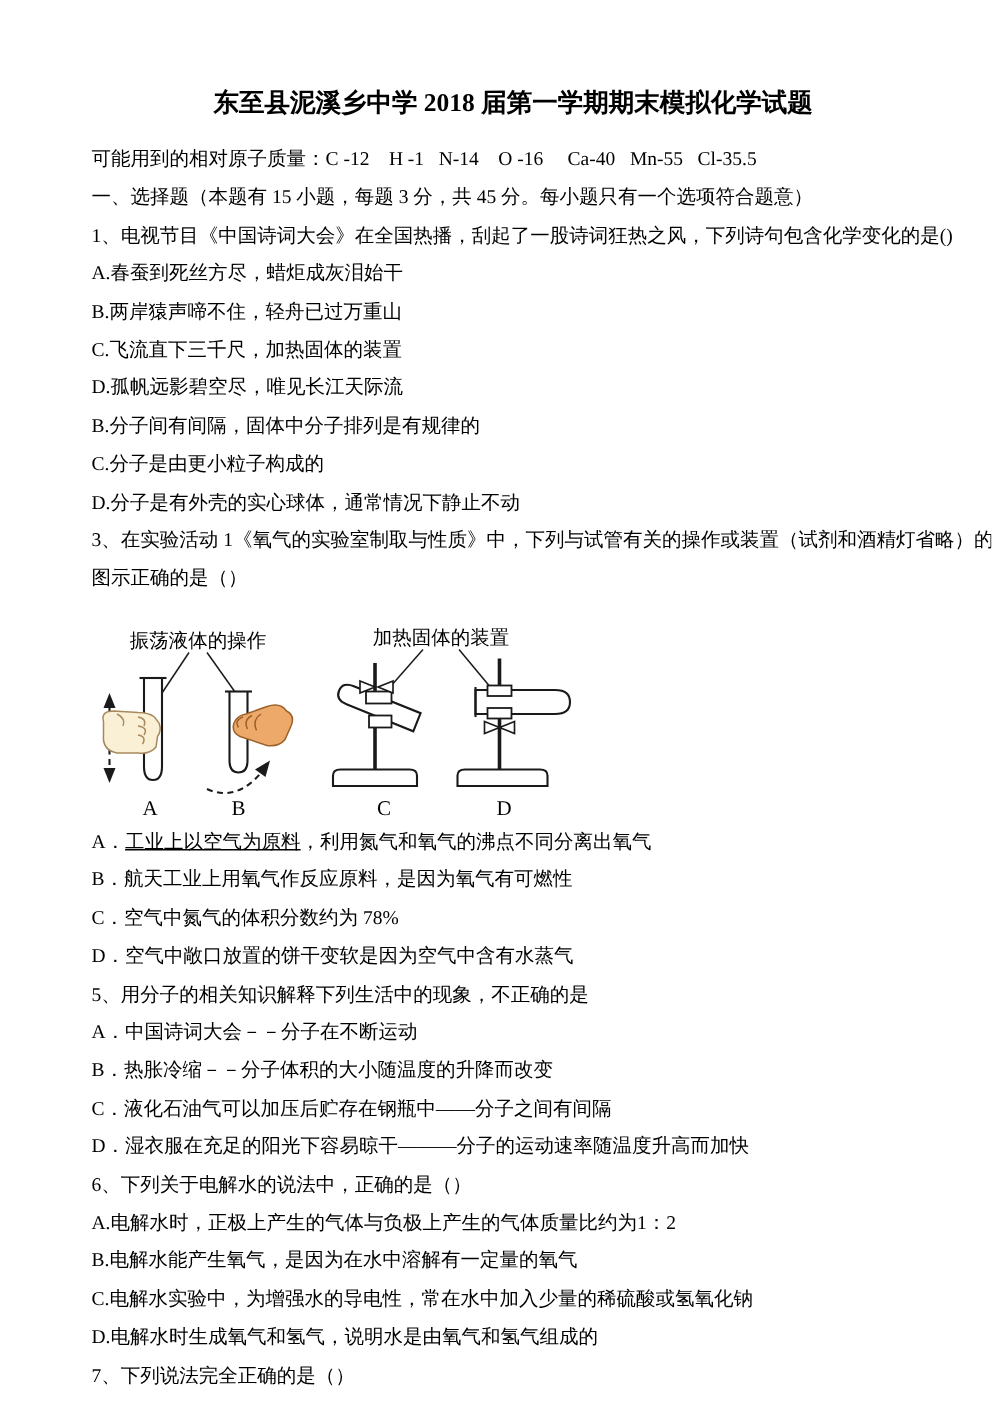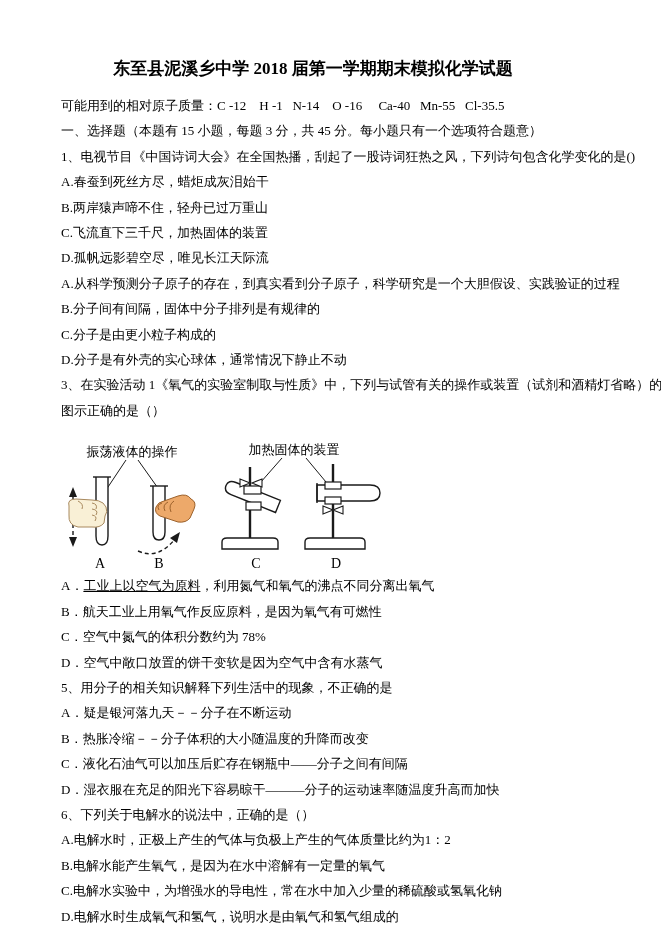--- a/index.html
+++ b/index.html
@@ -5,21 +5,21 @@
   html,body { margin:0; padding:0; background:#ffffff; }
   .page {
     position:relative; width:661px; height:935px; background:#ffffff;
     overflow:hidden;
     font-family:"Liberation Serif","DejaVu Serif",serif;
     color:#000;
   }
   .title {
     position:absolute; top:57px; left:0; width:626px;
     text-align:center; font-size:17px; font-weight:bold;
-    white-space:pre; margin:0;
+    white-space:pre; margin:0;padding-left:29px;
   }
   .doc {
     position:absolute; left:57px; top:91px; width:575px;
     font-size:13px; line-height:21.4px;
   }
   .doc p { margin:4px; white-space:pre; }
   .u { text-decoration:underline; }
   .fig { height:132px; margin:18px 0 2px -17px; position:relative; }
   svg text { font-family:"Liberation Serif","DejaVu Serif",serif; }
   .fig-caption { font-size:13px; }
@@ -35,21 +35,20 @@
   <div class="doc">
     <p>可能用到的相对原子质量：C -12    H -1   N-14    O -16     Ca-40   Mn-55   Cl-35.5</p>
     <p>一、选择题（本题有 15 小题，每题 3 分，共 45 分。每小题只有一个选项符合题意）</p>
 
     <p>1、电视节目《中国诗词大会》在全国热播，刮起了一股诗词狂热之风，下列诗句包含化学变化的是()</p>
     <p>A.春蚕到死丝方尽，蜡炬成灰泪始干</p>
     <p>B.两岸猿声啼不住，轻舟已过万重山</p>
     <p>C.飞流直下三千尺，加热固体的装置</p>
     <p>D.孤帆远影碧空尽，唯见长江天际流</p>
 
-    <p>A.从科学预测分子原子的存在，到真实看到分子原子，科学研究是一个大胆假设、实践验证的过程</p>
     <p>B.分子间有间隔，固体中分子排列是有规律的</p>
     <p>C.分子是由更小粒子构成的</p>
     <p>D.分子是有外壳的实心球体，通常情况下静止不动</p>
 
     <p>3、在实验活动 1《氧气的实验室制取与性质》中，下列与试管有关的操作或装置（试剂和酒精灯省略）的</p>
     <p>图示正确的是（）</p>
 
     <div class="fig">
       <svg width="400" height="132" viewBox="0 0 400 132">
 
@@ -109,21 +108,21 @@
         <text x="296" y="129" text-anchor="middle" class="fig-letter">D</text>
       </svg>
     </div>
 
     <p><span>A．</span><span class="u">工业上以空气为原料</span><span>，利用氮气和氧气的沸点不同分离出氧气</span></p>
     <p>B．航天工业上用氧气作反应原料，是因为氧气有可燃性</p>
     <p>C．空气中氮气的体积分数约为 78%</p>
     <p>D．空气中敞口放置的饼干变软是因为空气中含有水蒸气</p>
 
     <p>5、用分子的相关知识解释下列生活中的现象，不正确的是</p>
-    <p>A．疑是银河落九天－－分子在不断运动</p>
+    <p>A．中国诗词大会－－分子在不断运动</p>
     <p>B．热胀冷缩－－分子体积的大小随温度的升降而改变</p>
     <p>C．液化石油气可以加压后贮存在钢瓶中——分子之间有间隔</p>
     <p>D．湿衣服在充足的阳光下容易晾干———分子的运动速率随温度升高而加快</p>
 
     <p>6、下列关于电解水的说法中，正确的是（）</p>
     <p>A.电解水时，正极上产生的气体与负极上产生的气体质量比约为1：2</p>
     <p>B.电解水能产生氧气，是因为在水中溶解有一定量的氧气</p>
     <p>C.电解水实验中，为增强水的导电性，常在水中加入少量的稀硫酸或氢氧化钠</p>
     <p>D.电解水时生成氧气和氢气，说明水是由氧气和氢气组成的</p>
 

